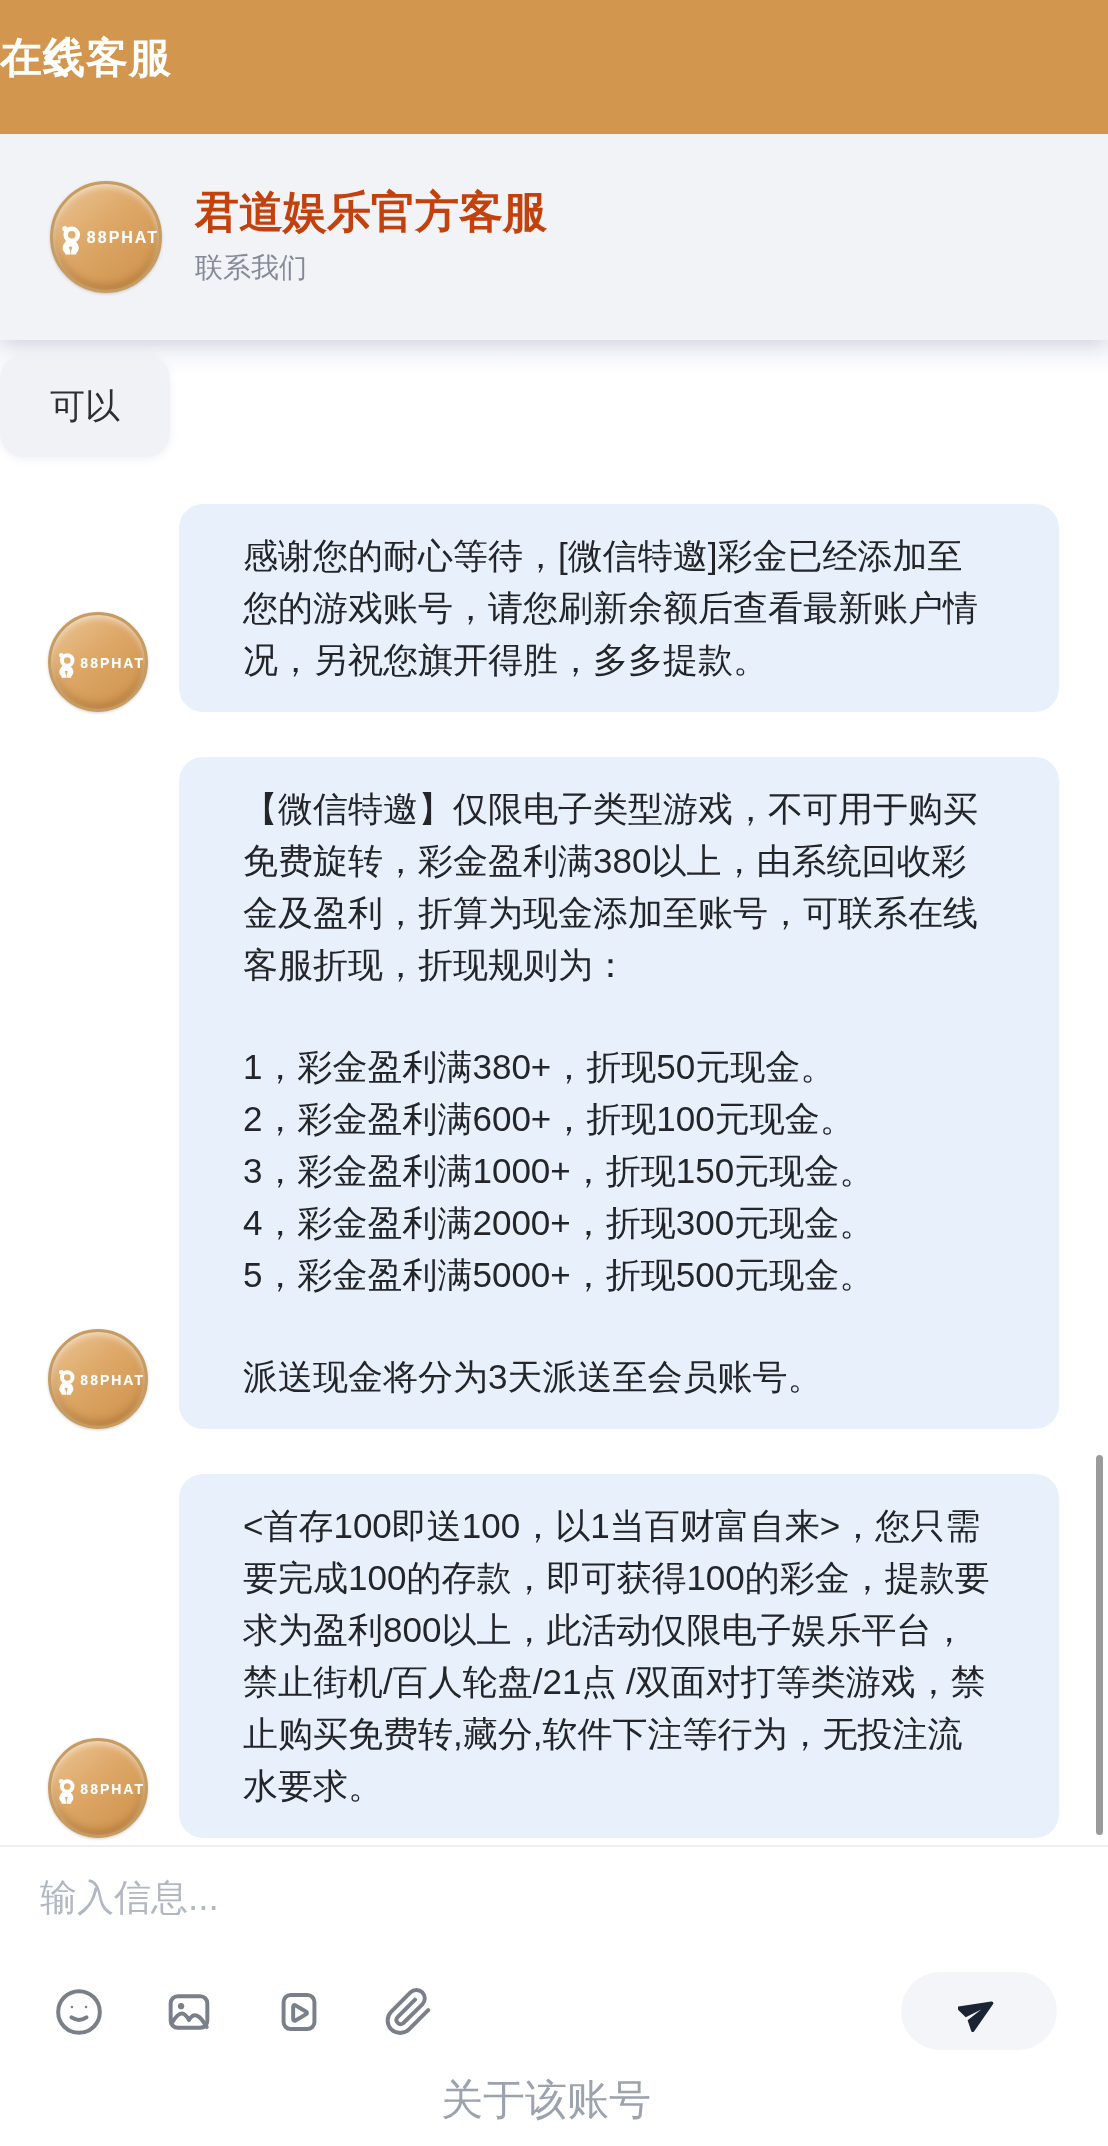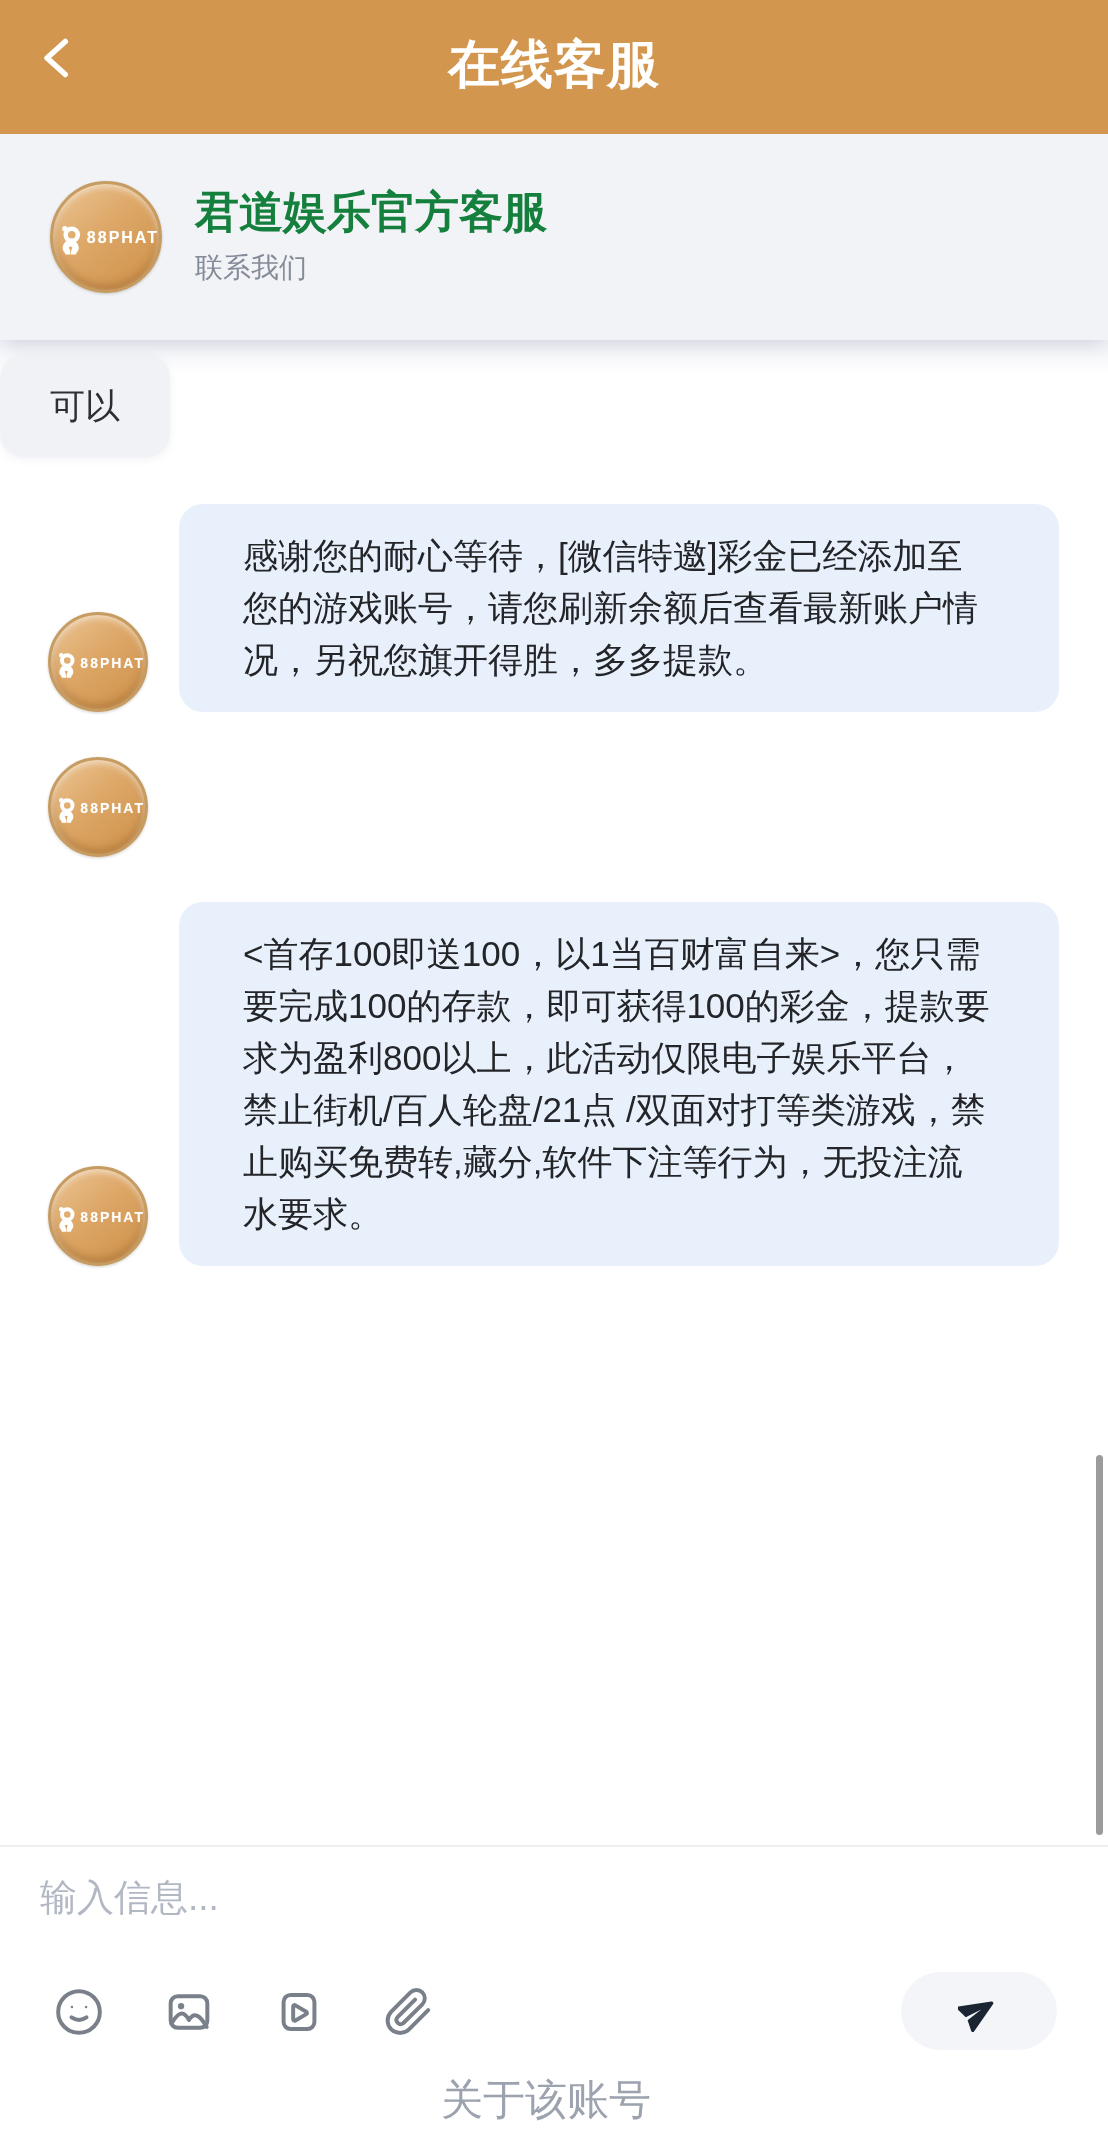--- a/index.html
+++ b/index.html
@@ -2,32 +2,32 @@
 <html><head>
 <meta charset="utf-8">
 <style>
   * { margin:0; padding:0; box-sizing:border-box; }
   html,body { width:1108px; height:2146px; }
   body { font-family:"Liberation Sans","DejaVu Sans",sans-serif; background:#fff; }
   #app { position:relative; width:1108px; height:2146px; overflow:hidden; display:flex; flex-direction:column; background:#fff; }
 
   
   .app-header { position:relative; height:134px; background:#D2964E; flex:0 0 auto; }
-  .app-header h1 { position:absolute; top:30px; left:0; right:0; text-align:center;
-                   color:#fff; font-size:52px; font-weight:700; letter-spacing:1px; }
+  .app-header h1 { position:absolute; top:30px; left:0; right:0; text-align:left;
+                   color:#fff; font-size:42px; font-weight:700; letter-spacing:1px; }
   .back-btn { position:absolute; top:26px; left:26px; width:64px; height:64px;
               background:none; border:none; cursor:pointer; display:flex; align-items:center; justify-content:center; }
   .back-btn svg { width:44px; height:44px; }
 
   
   .profile-card { position:relative; z-index:2; height:206px; background:#F2F3F7; flex:0 0 auto;
                   display:flex; align-items:center; padding-left:50px;
                   box-shadow:0 10px 16px -6px rgba(40,60,110,0.14); }
   .profile-text { margin-left:33px; }
-  .profile-name { font-size:44px; font-weight:700; color:#15803d; line-height:1.15; }
+  .profile-name { font-size:44px; font-weight:700; color:#c2410c; line-height:1.15; }
   .profile-sub { font-size:28px; color:#848B98; margin-top:12px; }
 
   
   .coin { border-radius:50%; flex:0 0 auto;
           background:linear-gradient(140deg,#ecc695 0%,#dda767 45%,#cd9049 100%);
           border:3px solid #c69c62;
           box-shadow:inset 0 3px 6px rgba(255,255,255,.55), inset 0 -5px 9px rgba(125,75,20,.35), 0 1px 3px rgba(0,0,0,.18);
           display:flex; flex-direction:row; align-items:center; justify-content:center; }
   .coin .figure { width:52%; height:auto; margin-top:6%; }
   .coin .brand { color:#fff; font-weight:700; letter-spacing:2px; font-size:1em; line-height:1; margin-top:2%;
@@ -118,20 +118,29 @@
       </div>
       <div class="msg-row agent">
         <span class="coin avatar">
     <svg class="figure" viewBox="0 0 64 58">
       <circle cx="22.5" cy="7" r="5" fill="#fff"></circle>
       <circle cx="35.5" cy="18.5" r="11.5" fill="none" stroke="#fff" stroke-width="8.5"></circle>
       <path fill="#fff" d="M25.5 30 C 17.5 37.5, 16 45.5, 21.5 51.5 C 23 53.2, 23.5 54.5, 23.2 56 L 33 56 C 33.3 50, 32 45.8, 29.8 43 C 31.2 40.2, 34.6 39.8, 36.6 42.4 C 34.8 45.6, 33.8 50.2, 34 56 L 43.8 56 C 43.5 54.5, 44 53.2, 45.5 51.5 C 51 45.5, 49.5 37.5, 41.5 30 C 37 34.2, 30 34.2, 25.5 30 Z"></path>
     </svg>
     <span class="brand">88PHAT</span>
   </span>
+        <div class="bubble agent-bubble">
+          <p>【微信特邀】仅限电子类型游戏，不可用于购买免费旋转，彩金盈利满380以上，由系统回收彩金及盈利，折算为现金添加至账号，可联系在线客服折现，折现规则为：</p>
+          <p>1，彩金盈利满380+，折现50元现金。
+2，彩金盈利满600+，折现100元现金。
+3，彩金盈利满1000+，折现150元现金。
+4，彩金盈利满2000+，折现300元现金。
+5，彩金盈利满5000+，折现500元现金。</p>
+          <p>派送现金将分为3天派送至会员账号。</p>
+        </div>
       </div>
       <div class="msg-row agent">
         <span class="coin avatar">
     <svg class="figure" viewBox="0 0 64 58">
       <circle cx="22.5" cy="7" r="5" fill="#fff"></circle>
       <circle cx="35.5" cy="18.5" r="11.5" fill="none" stroke="#fff" stroke-width="8.5"></circle>
       <path fill="#fff" d="M25.5 30 C 17.5 37.5, 16 45.5, 21.5 51.5 C 23 53.2, 23.5 54.5, 23.2 56 L 33 56 C 33.3 50, 32 45.8, 29.8 43 C 31.2 40.2, 34.6 39.8, 36.6 42.4 C 34.8 45.6, 33.8 50.2, 34 56 L 43.8 56 C 43.5 54.5, 44 53.2, 45.5 51.5 C 51 45.5, 49.5 37.5, 41.5 30 C 37 34.2, 30 34.2, 25.5 30 Z"></path>
     </svg>
     <span class="brand">88PHAT</span>
   </span>

